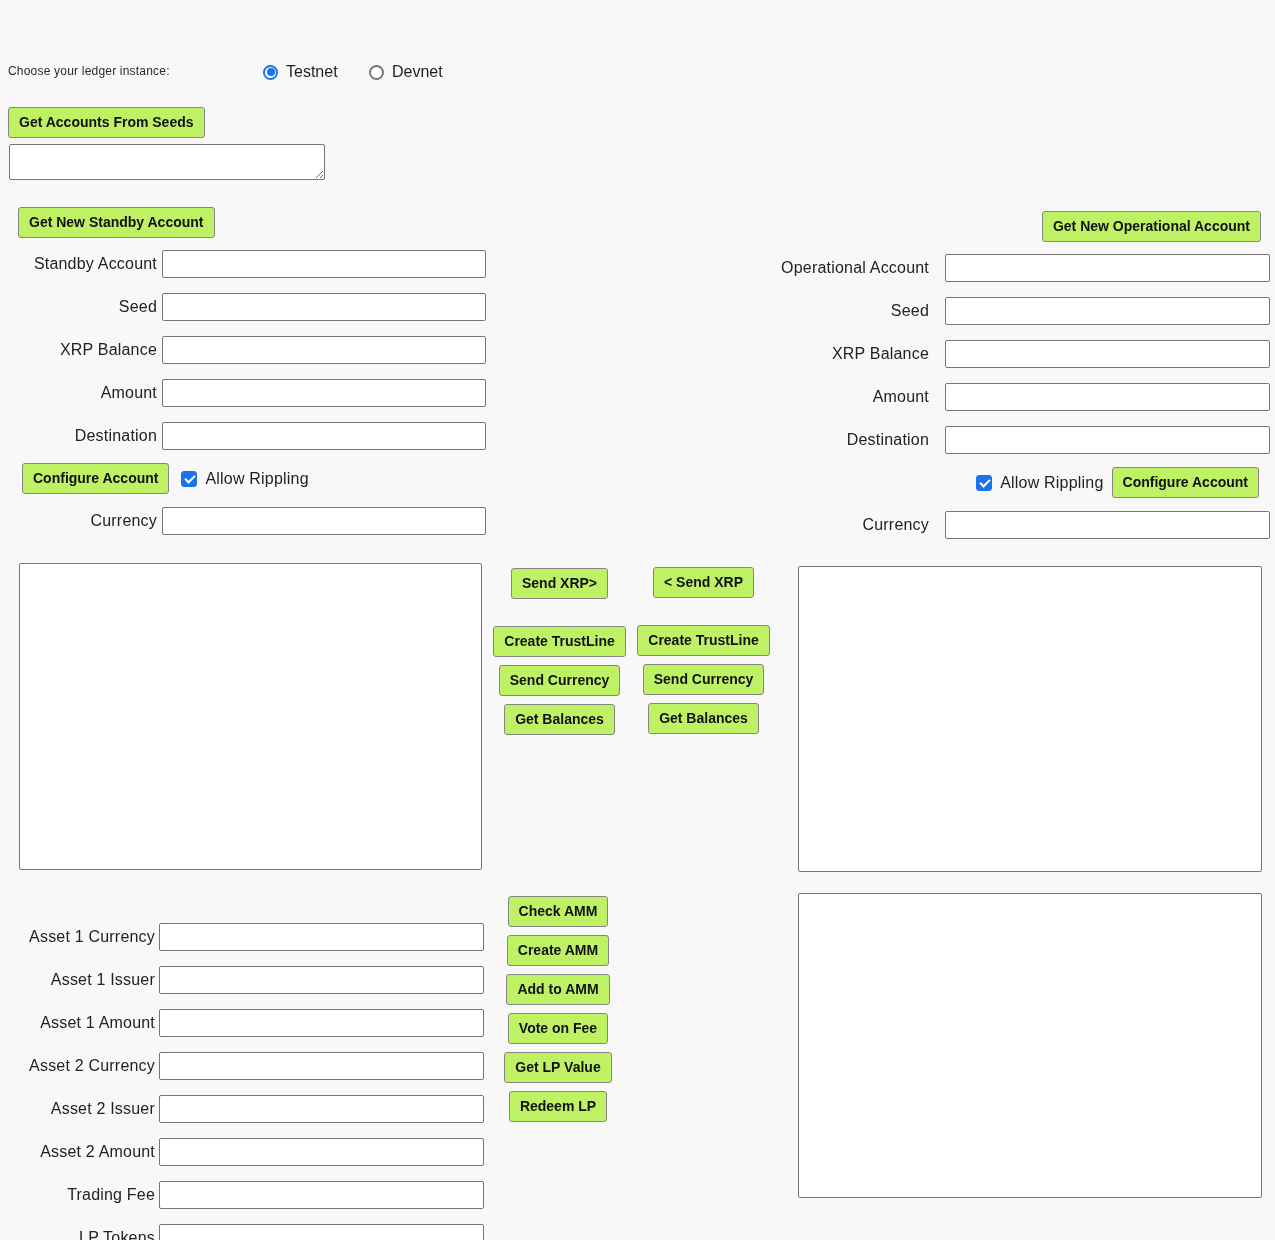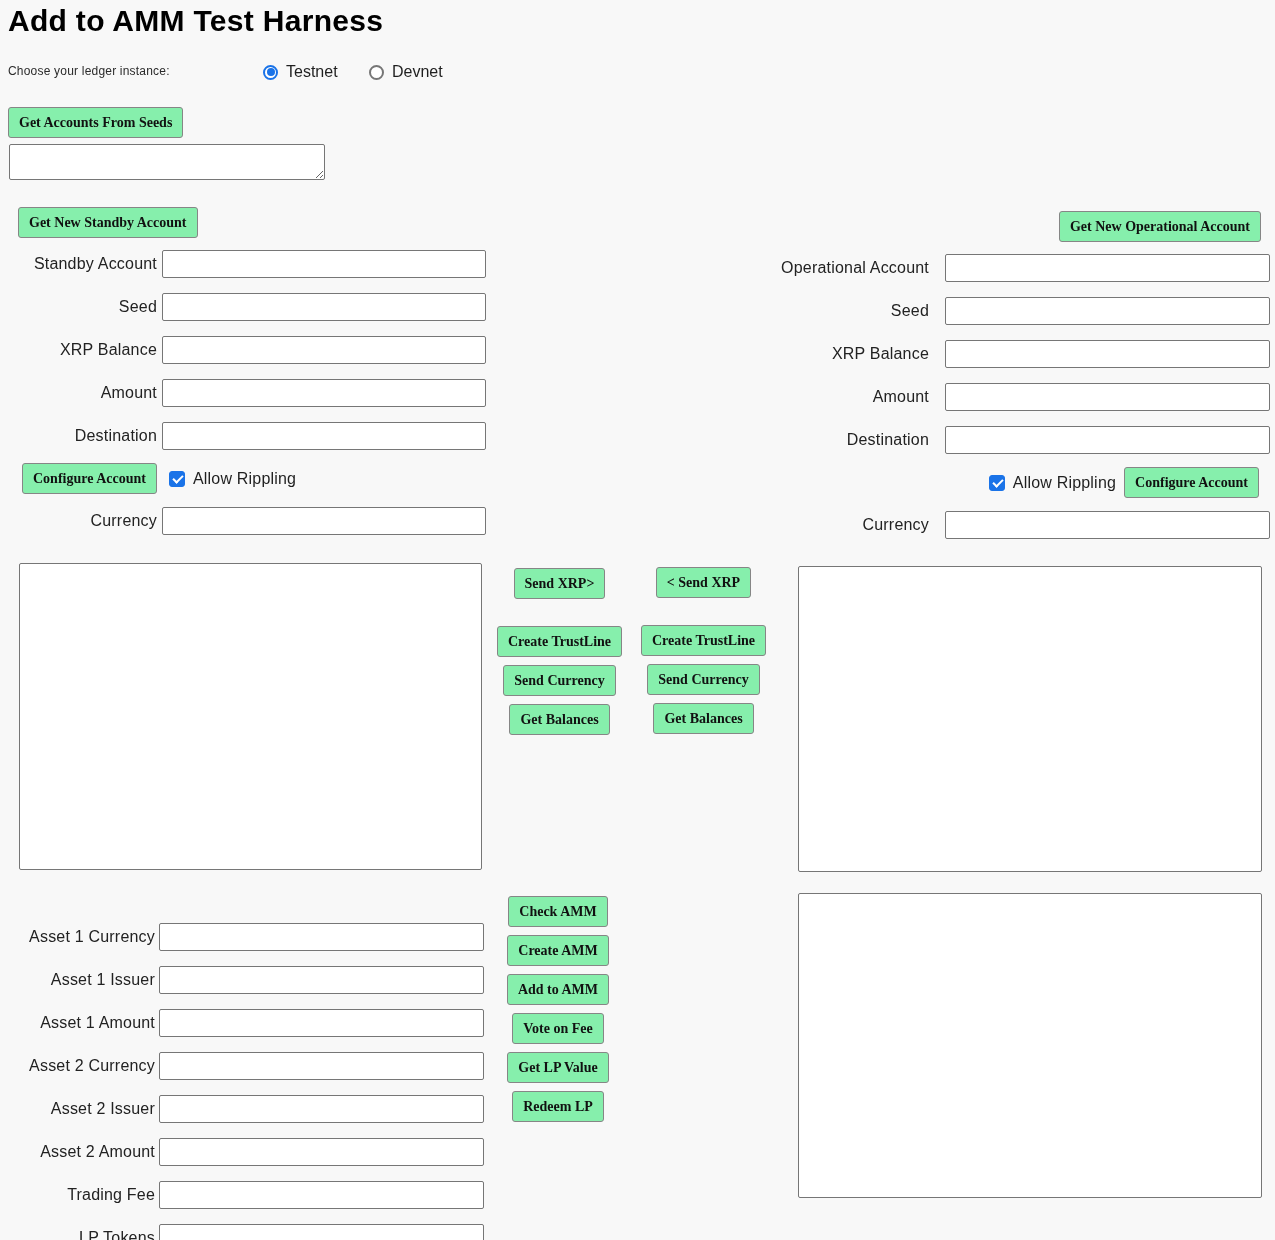--- a/index.html
+++ b/index.html
@@ -10,21 +10,21 @@
   .title { position:absolute; left:8px; top:4px; margin:0; font-size:30px; font-weight:bold; color:#000; letter-spacing:0.3px; }
 
   .ledger-label { position:absolute; left:8px; top:64px; font-size:12px; color:#2b2b2b; letter-spacing:0.2px; }
   .radio-opt { position:absolute; top:63px; display:flex; align-items:center; font-size:16px; color:#1f1f1f; }
   .opt-testnet { left:263px; }
   .opt-devnet  { left:369px; }
   .radio { width:15px; height:15px; border-radius:50%; border:2px solid #767676; background:#fff; margin-right:8px; position:relative; }
   .radio.checked { border-color:#1a73e8; }
   .radio.checked::after { content:""; position:absolute; left:1.5px; top:1.5px; width:8px; height:8px; border-radius:50%; background:#1a73e8; }
 
-  .btn { background:#86efac; border:1px solid #868686; border-radius:3px; font-family:Liberation Serif, serif; font-size:14px; font-weight:bold; color:#111; padding:6px 10px; line-height:17px; white-space:nowrap; cursor:pointer; }
+  .btn { background:#bef264; border:1px solid #868686; border-radius:3px; font-family:Liberation Sans, sans-serif; font-size:14px; font-weight:bold; color:#111; padding:6px 10px; line-height:17px; white-space:nowrap; cursor:pointer; }
 
   .seeds-btn { position:absolute; left:8px; top:107px; }
   .seeds-textarea { position:absolute; left:9px; top:144px; width:316px; height:36px; border:1px solid #767676; border-radius:2px; background:#fff; resize:both; font:13px "Liberation Sans",sans-serif; padding:2px 4px; }
 
   .get-standby-btn { position:absolute; left:18px; top:207px; }
   .get-operational-btn { position:absolute; right:14px; top:211px;text-align:center; }
 
   .frow { position:absolute; display:flex; align-items:center; height:28px; }
   .flabel { font-size:16px; color:#222; text-align:right; white-space:nowrap; letter-spacing:0.2px; }
   .finput { height:28px; border:1px solid #767676; border-radius:2px; background:#fff; font:14px "Liberation Sans",sans-serif; padding:1px 4px; }
@@ -62,21 +62,20 @@
   .col-operational-actions { left:641px; top:562px; width:125px; }
   .col-amm-actions { left:498px; top:890px; width:120px; }
   .col-amm-actions .btn { margin-top:8px; }
   .col-amm-actions .btn.first { margin-top:6px; }
 </style>
 </head>
 <body>
 
 <div class="page">
 
-  <h1 class="title">Add to AMM Test Harness</h1>
 
   <span class="ledger-label">Choose your ledger instance:</span>
   <div class="radio-opt opt-testnet">
     <span class="radio checked"></span>
     <span>Testnet</span>
   </div>
   <div class="radio-opt opt-devnet">
     <span class="radio"></span>
     <span>Devnet</span>
   </div>

